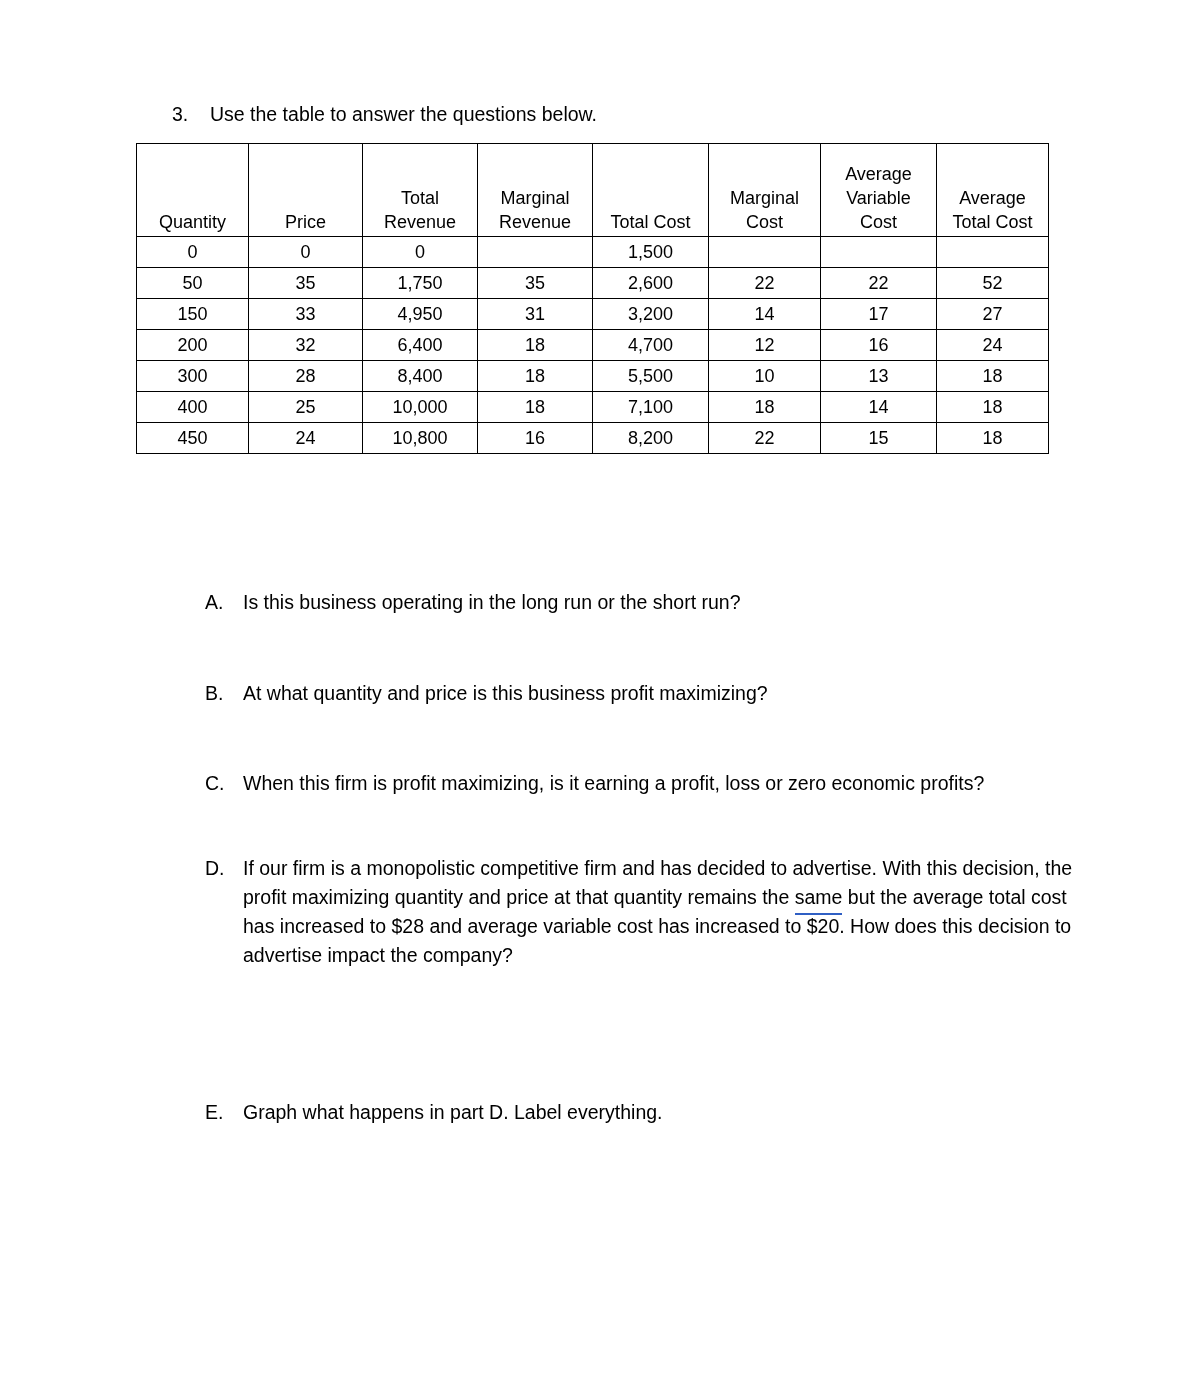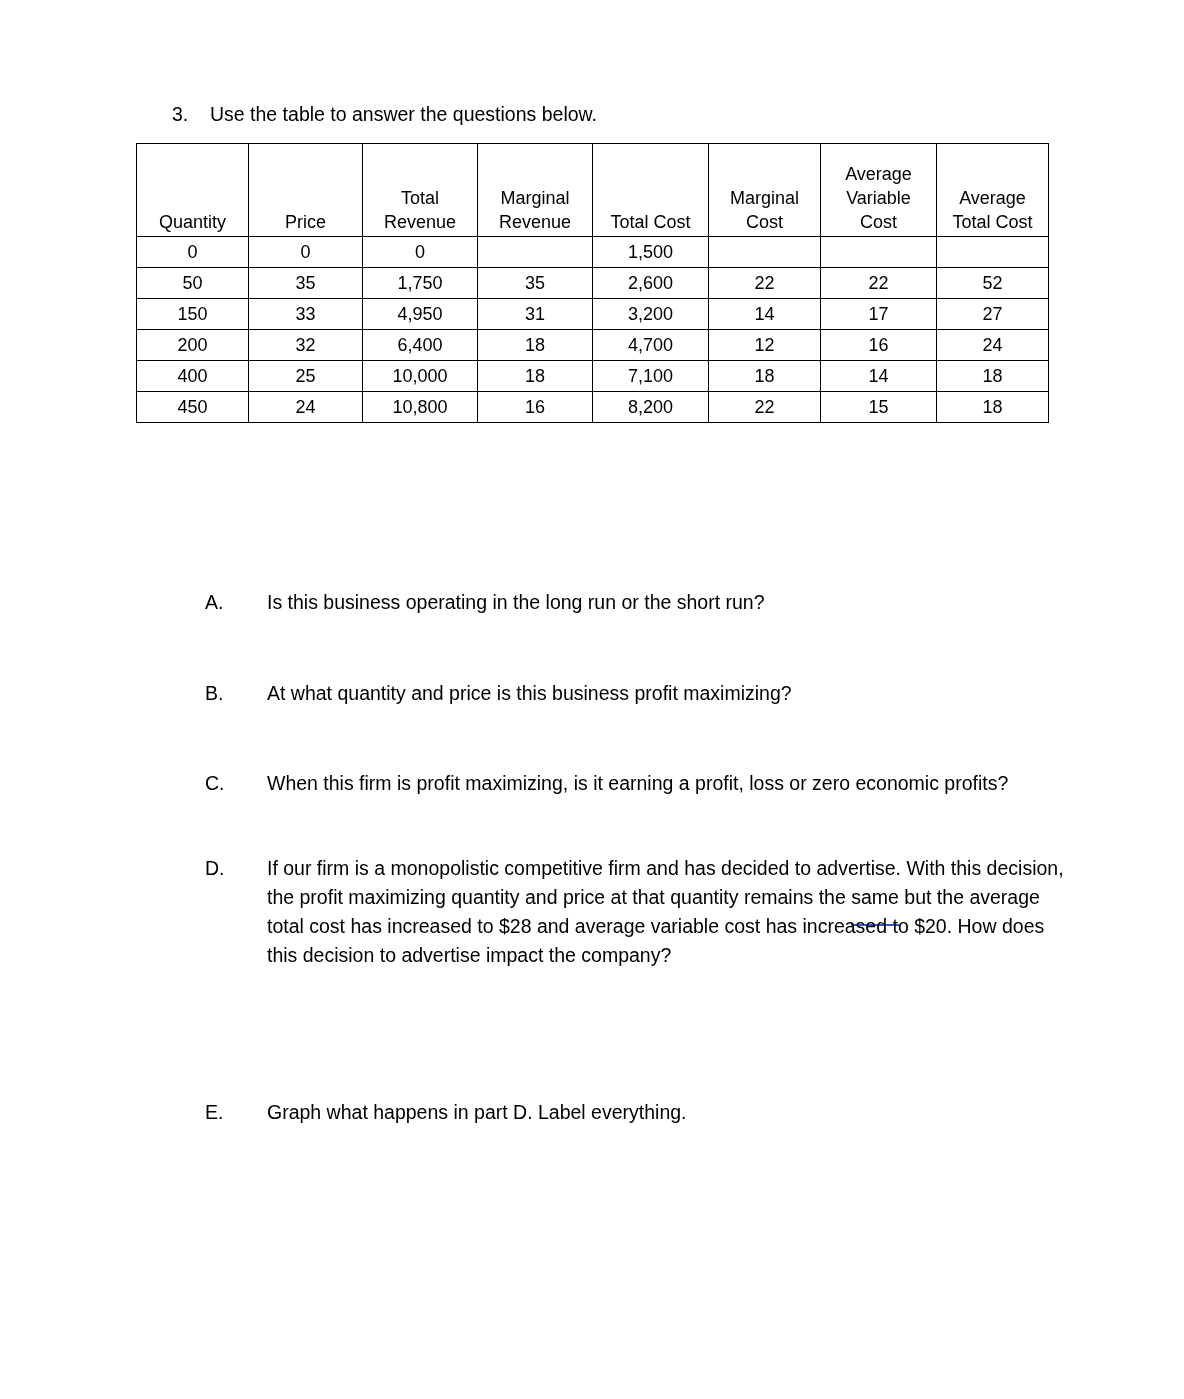--- a/index.html
+++ b/index.html
@@ -88,32 +88,31 @@
     display: flex;
     font-size: 19.5px;
     line-height: 29px;
   }
   .sub-item .marker {
     width: 38px;
     flex: 0 0 38px;
   }
   .sub-item .body {
     flex: 1 1 auto;
-    margin-left: 24px;
   }
 
   #item-a { left: 205px; top: 588px; width: 820px; }
   #item-b { left: 205px; top: 679px; width: 820px; }
   #item-c { left: 205px; top: 769px; width: 850px; }
   #item-d { left: 205px; top: 854px; width: 868px; }
   #item-e { left: 205px; top: 1098px; width: 820px; }
 
   .grammar-underline {
     border-bottom: 2.5px solid #2f5fc4;
-    padding-bottom: 16px;
+    padding-bottom: 5px;
   }
 </style>
 </head>
 <body>
 
 <div class="page">
 
   <div class="q-number-row">
     <span class="marker">3.</span>
     <span>Use the table to answer the questions below.</span>
@@ -199,20 +198,30 @@
         <td>200</td>
         <td>32</td>
         <td>6,400</td>
         <td>18</td>
         <td>4,700</td>
         <td>12</td>
         <td>16</td>
         <td>24</td>
       </tr>
       <tr>
+        <td>300</td>
+        <td>28</td>
+        <td>8,400</td>
+        <td>18</td>
+        <td>5,500</td>
+        <td>10</td>
+        <td>13</td>
+        <td>18</td>
+      </tr>
+      <tr>
         <td>400</td>
         <td>25</td>
         <td>10,000</td>
         <td>18</td>
         <td>7,100</td>
         <td>18</td>
         <td>14</td>
         <td>18</td>
       </tr>
       <tr>

